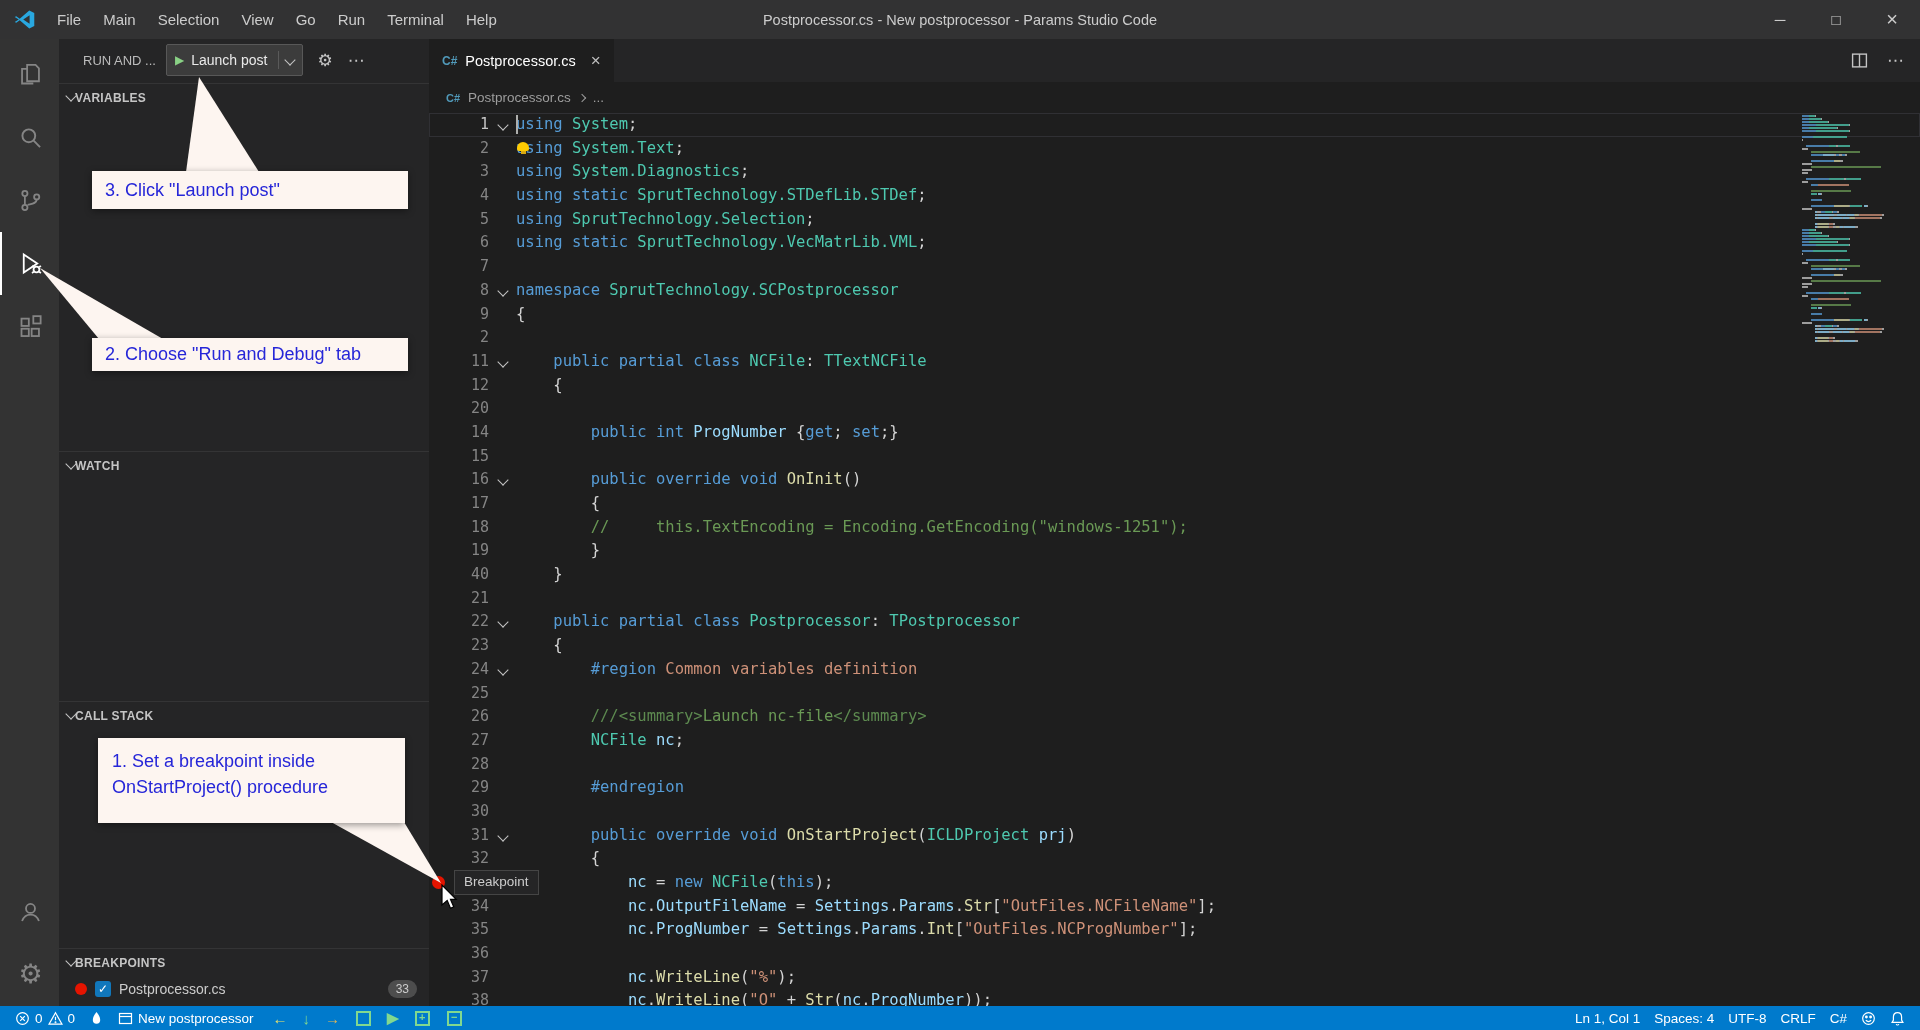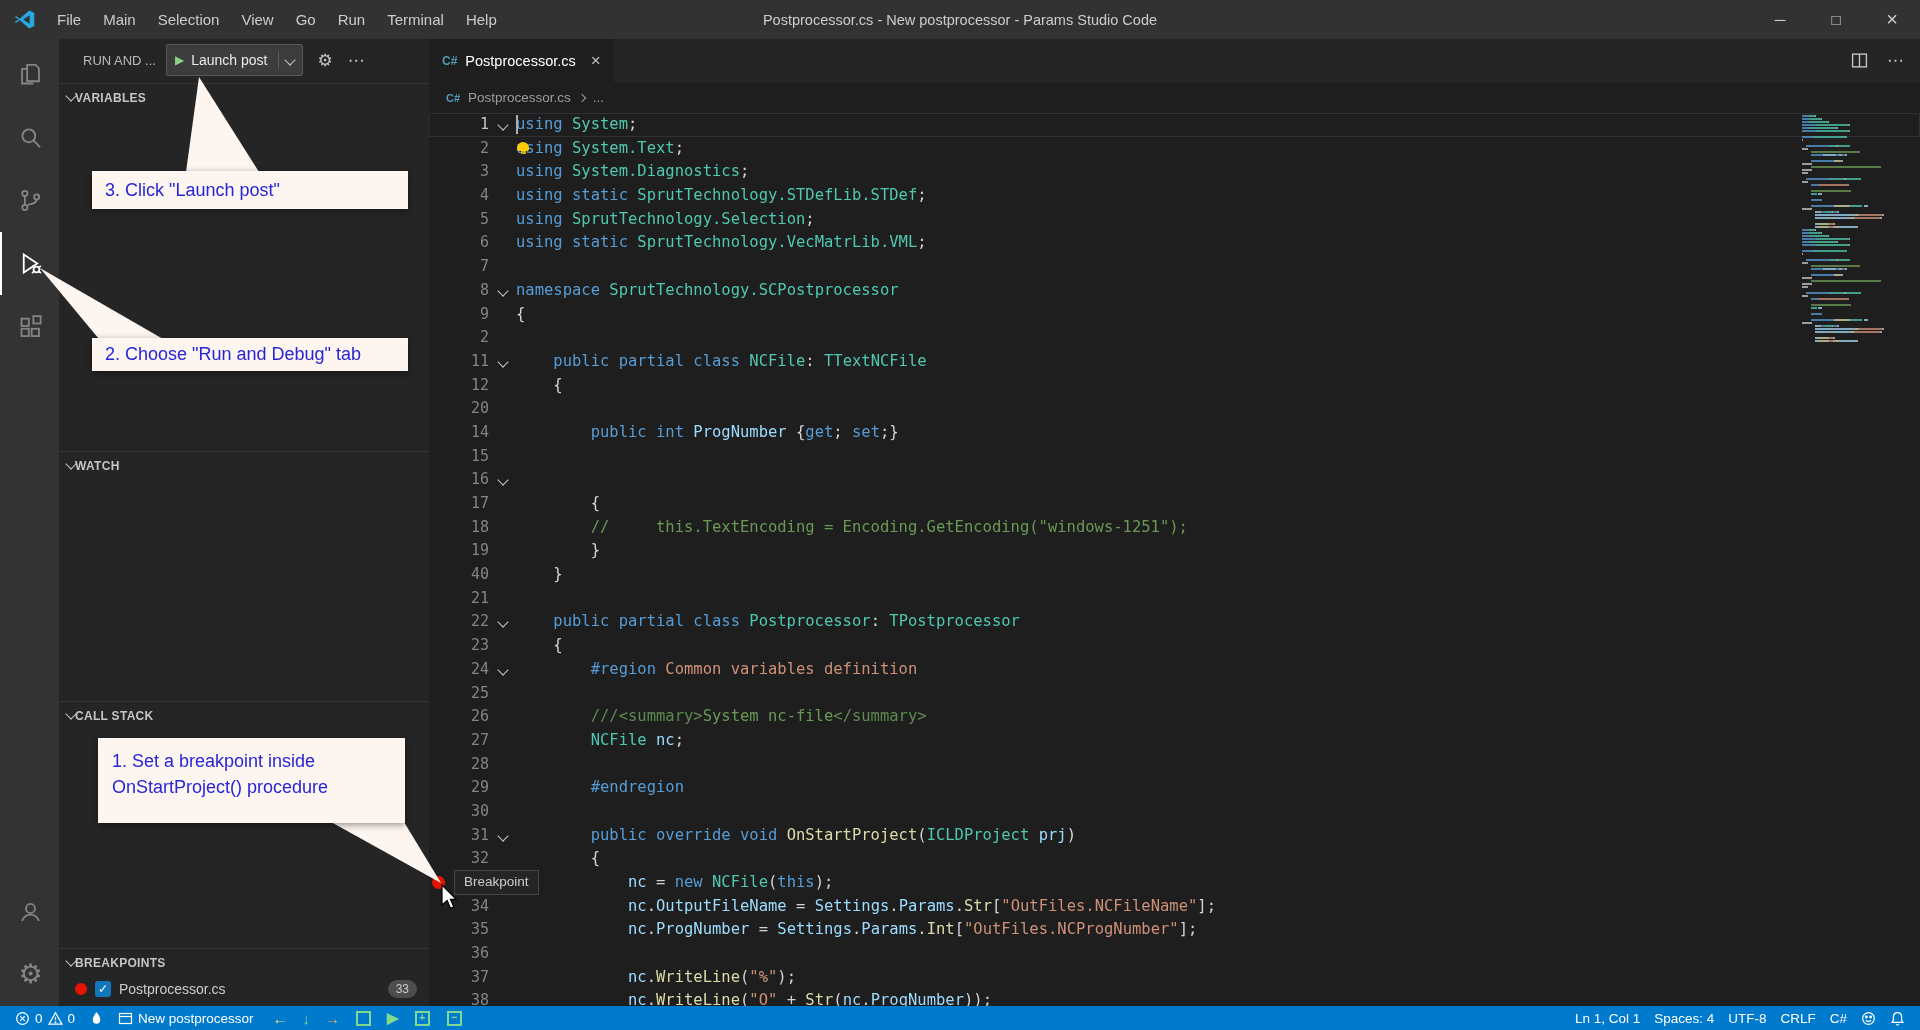--- a/index.html
+++ b/index.html
@@ -238,31 +238,31 @@
             <div class="cl"><span class="bpm"></span><span class="ln">6</span><span class="fold"></span><span class="ct"><span class="tk-k">using static </span><span class="tk-t">SprutTechnology.VecMatrLib.VML</span><span class="tk-d">;</span></span></div>
             <div class="cl"><span class="bpm"></span><span class="ln">7</span><span class="fold"></span><span class="ct"></span></div>
             <div class="cl"><span class="bpm"></span><span class="ln">8</span><span class="fold"><i class="chev"></i></span><span class="ct"><span class="tk-k">namespace </span><span class="tk-t">SprutTechnology.SCPostprocessor</span></span></div>
             <div class="cl"><span class="bpm"></span><span class="ln">9</span><span class="fold"></span><span class="ct"><span class="tk-d">{</span></span></div>
             <div class="cl"><span class="bpm"></span><span class="ln">2</span><span class="fold"></span><span class="ct"></span></div>
             <div class="cl"><span class="bpm"></span><span class="ln">11</span><span class="fold"><i class="chev"></i></span><span class="ct"><span class="tk-d">    </span><span class="tk-k">public partial class </span><span class="tk-t">NCFile</span><span class="tk-d">: </span><span class="tk-t">TTextNCFile</span></span></div>
             <div class="cl"><span class="bpm"></span><span class="ln">12</span><span class="fold"></span><span class="ct"><span class="tk-d">    {</span></span></div>
             <div class="cl"><span class="bpm"></span><span class="ln">20</span><span class="fold"></span></div>
             <div class="cl"><span class="bpm"></span><span class="ln">14</span><span class="fold"></span><span class="ct"><span class="tk-d">        </span><span class="tk-k">public int </span><span class="tk-v">ProgNumber</span><span class="tk-d"> {</span><span class="tk-k">get</span><span class="tk-d">; </span><span class="tk-k">set</span><span class="tk-d">;}</span></span></div>
             <div class="cl"><span class="bpm"></span><span class="ln">15</span><span class="fold"></span><span class="ct"></span></div>
-            <div class="cl"><span class="bpm"></span><span class="ln">16</span><span class="fold"><i class="chev"></i></span></div>
+            <div class="cl"><span class="bpm"></span><span class="ln">16</span><span class="fold"><i class="chev"></i></span><span class="ct"><span class="tk-d">        </span><span class="tk-k">public override void </span><span class="tk-m">OnInit</span><span class="tk-d">()</span></span></div>
             <div class="cl"><span class="bpm"></span><span class="ln">17</span><span class="fold"></span><span class="ct"><span class="tk-d">        {</span></span></div>
             <div class="cl"><span class="bpm"></span><span class="ln">18</span><span class="fold"></span><span class="ct"><span class="tk-d">        </span><span class="tk-c">//     this.TextEncoding = Encoding.GetEncoding("windows-1251");</span></span></div>
             <div class="cl"><span class="bpm"></span><span class="ln">19</span><span class="fold"></span><span class="ct"><span class="tk-d">        }</span></span></div>
             <div class="cl"><span class="bpm"></span><span class="ln">40</span><span class="fold"></span><span class="ct"><span class="tk-d">    }</span></span></div>
             <div class="cl"><span class="bpm"></span><span class="ln">21</span><span class="fold"></span><span class="ct"></span></div>
             <div class="cl"><span class="bpm"></span><span class="ln">22</span><span class="fold"><i class="chev"></i></span><span class="ct"><span class="tk-d">    </span><span class="tk-k">public partial class </span><span class="tk-t">Postprocessor</span><span class="tk-d">: </span><span class="tk-t">TPostprocessor</span></span></div>
             <div class="cl"><span class="bpm"></span><span class="ln">23</span><span class="fold"></span><span class="ct"><span class="tk-d">    {</span></span></div>
             <div class="cl"><span class="bpm"></span><span class="ln">24</span><span class="fold"><i class="chev"></i></span><span class="ct"><span class="tk-d">        </span><span class="tk-k">#region</span><span class="tk-s"> Common variables definition</span></span></div>
             <div class="cl"><span class="bpm"></span><span class="ln">25</span><span class="fold"></span><span class="ct"></span></div>
-            <div class="cl"><span class="bpm"></span><span class="ln">26</span><span class="fold"></span><span class="ct"><span class="tk-d">        </span><span class="tk-cg">///&lt;summary&gt;</span><span class="tk-c">System nc-file</span><span class="tk-cg">&lt;/summary&gt;</span></span></div>
+            <div class="cl"><span class="bpm"></span><span class="ln">26</span><span class="fold"></span><span class="ct"><span class="tk-d">        </span><span class="tk-cg">///&lt;summary&gt;</span><span class="tk-c">Launch nc-file</span><span class="tk-cg">&lt;/summary&gt;</span></span></div>
             <div class="cl"><span class="bpm"></span><span class="ln">27</span><span class="fold"></span><span class="ct"><span class="tk-d">        </span><span class="tk-t">NCFile</span><span class="tk-d"> </span><span class="tk-v">nc</span><span class="tk-d">;</span></span></div>
             <div class="cl"><span class="bpm"></span><span class="ln">28</span><span class="fold"></span><span class="ct"></span></div>
             <div class="cl"><span class="bpm"></span><span class="ln">29</span><span class="fold"></span><span class="ct"><span class="tk-d">        </span><span class="tk-k">#endregion</span></span></div>
             <div class="cl"><span class="bpm"></span><span class="ln">30</span><span class="fold"></span><span class="ct"></span></div>
             <div class="cl"><span class="bpm"></span><span class="ln">31</span><span class="fold"><i class="chev"></i></span><span class="ct"><span class="tk-d">        </span><span class="tk-k">public override void </span><span class="tk-m">OnStartProject</span><span class="tk-d">(</span><span class="tk-t">ICLDProject</span><span class="tk-d"> </span><span class="tk-v">prj</span><span class="tk-d">)</span></span></div>
             <div class="cl"><span class="bpm"></span><span class="ln">32</span><span class="fold"></span><span class="ct"><span class="tk-d">        {</span></span></div>
             <div class="cl"><span class="bpm"><span class="bpdot"></span></span><span class="ln">33</span><span class="fold"></span><span class="ct"><span class="tk-d">            </span><span class="tk-v">nc</span><span class="tk-d"> = </span><span class="tk-k">new </span><span class="tk-t">NCFile</span><span class="tk-d">(</span><span class="tk-k">this</span><span class="tk-d">);</span></span></div>
             <div class="cl"><span class="bpm"></span><span class="ln">34</span><span class="fold"></span><span class="ct"><span class="tk-d">            </span><span class="tk-v">nc</span><span class="tk-d">.</span><span class="tk-v">OutputFileName</span><span class="tk-d"> = </span><span class="tk-v">Settings</span><span class="tk-d">.</span><span class="tk-v">Params</span><span class="tk-d">.</span><span class="tk-m">Str</span><span class="tk-d">[</span><span class="tk-s">"OutFiles.NCFileName"</span><span class="tk-d">];</span></span></div>
             <div class="cl"><span class="bpm"></span><span class="ln">35</span><span class="fold"></span><span class="ct"><span class="tk-d">            </span><span class="tk-v">nc</span><span class="tk-d">.</span><span class="tk-v">ProgNumber</span><span class="tk-d"> = </span><span class="tk-v">Settings</span><span class="tk-d">.</span><span class="tk-v">Params</span><span class="tk-d">.</span><span class="tk-m">Int</span><span class="tk-d">[</span><span class="tk-s">"OutFiles.NCProgNumber"</span><span class="tk-d">];</span></span></div>
             <div class="cl"><span class="bpm"></span><span class="ln">36</span><span class="fold"></span><span class="ct"></span></div>

